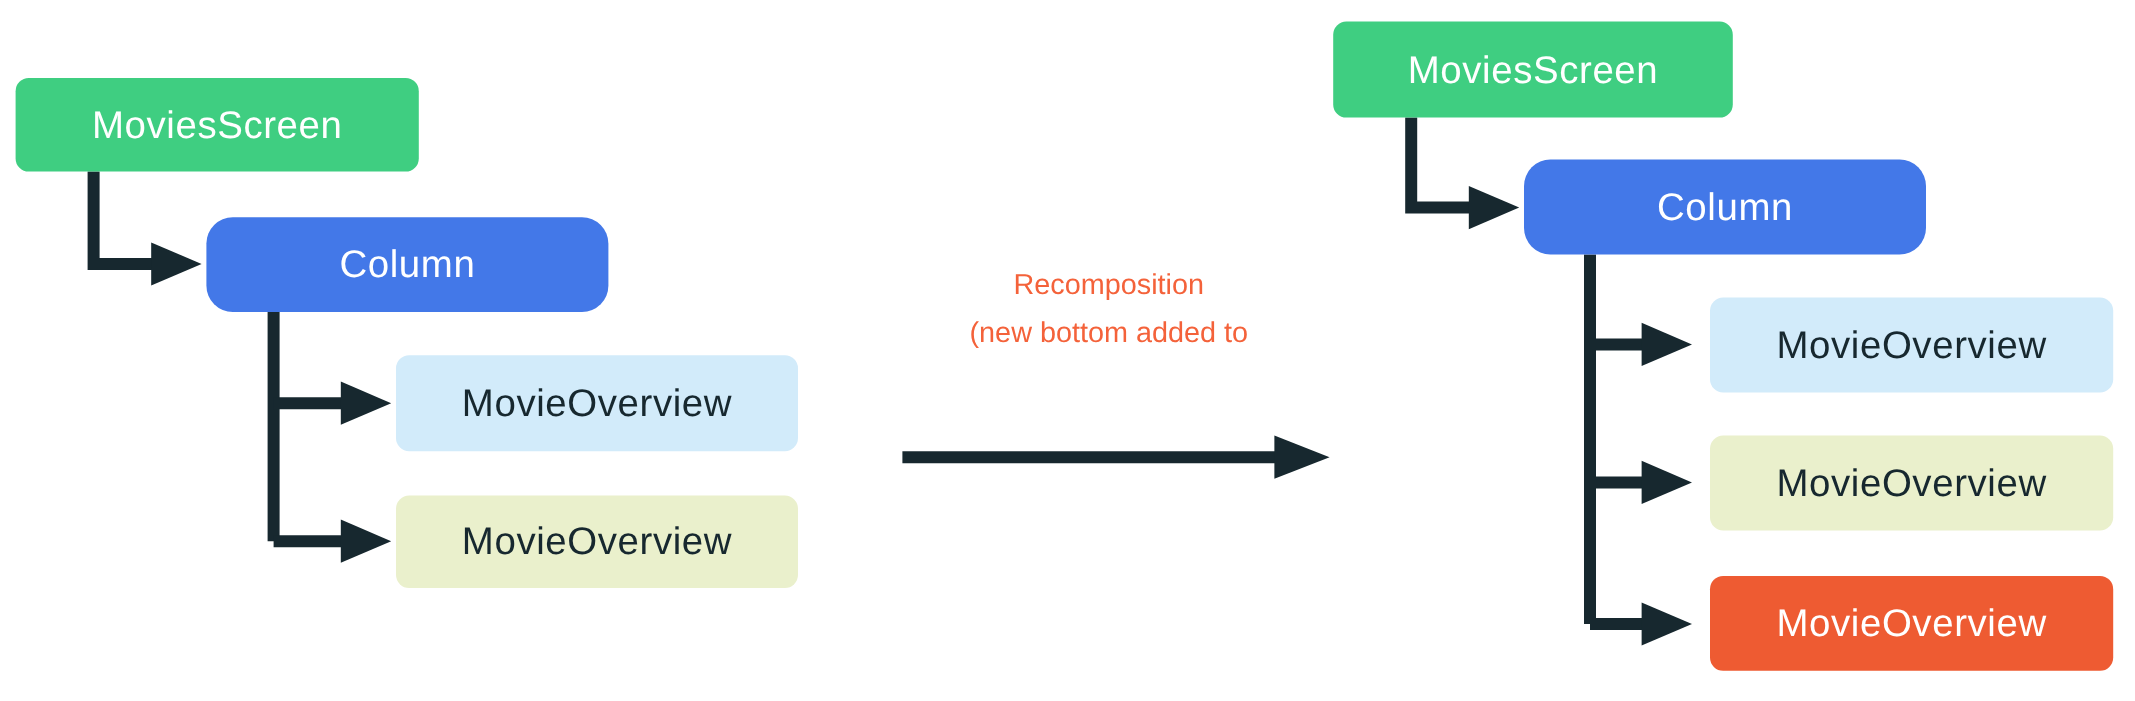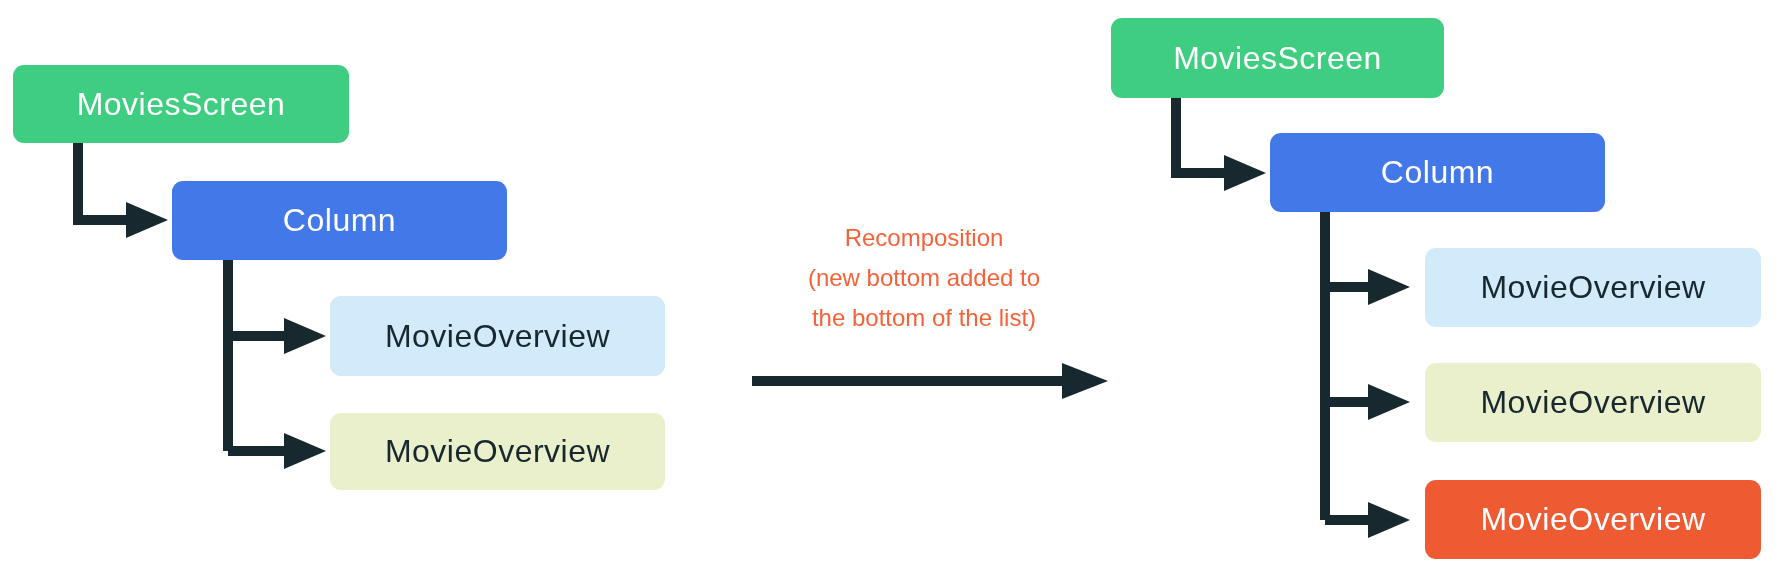--- a/index.html
+++ b/index.html
@@ -23,21 +23,21 @@
     border-radius: 11px;
     font-size: 32px;
     font-weight: 400;
     letter-spacing: 0.5px;
     white-space: nowrap;
   }
   .node.dark-text  { color: var(--connector-dark, #17282F); }
   .node.light-text { color: #ffffff; text-align: right; }
 
   .bg-root   { background: var(--root-green, #3FCE81); }
-  .bg-column { background: var(--column-blue, #4378E8); }
+  .bg-column { background: var(--column-blue, #4378E8); border-radius: 22px; }
   .bg-blue   { background: var(--item-lightblue, #D2EBFA); }
   .bg-yellow { background: var(--item-lightyellow, #EAF0CC); }
   .bg-orange { background: var(--item-orange, #EE5B32); }
 
   
   .l-root   { left: 13px;   top: 65px;  width: 336px; height: 78px; }
   .l-column { left: 172px;  top: 181px; width: 335px; height: 79px; }
   .l-item1  { left: 330px;  top: 296px; width: 335px; height: 80px; }
   .l-item2  { left: 330px;  top: 413px; width: 335px; height: 77px; }
 
@@ -120,21 +120,20 @@
   </svg>
 
   <div class="node bg-root light-text l-root">MoviesScreen</div>
   <div class="node bg-column light-text l-column">Column</div>
   <div class="node bg-blue dark-text l-item1">MovieOverview</div>
   <div class="node bg-yellow dark-text l-item2">MovieOverview</div>
 
   <div class="annotation">
     <div>Recomposition</div>
     <div>(new bottom added to</div>
-    <div>the bottom of the list)</div>
   </div>
 
   <div class="node bg-root light-text r-root">MoviesScreen</div>
   <div class="node bg-column light-text r-column">Column</div>
   <div class="node bg-blue dark-text r-item1">MovieOverview</div>
   <div class="node bg-yellow dark-text r-item2">MovieOverview</div>
   <div class="node bg-orange light-text r-item3">MovieOverview</div>
 
 </div>
 

